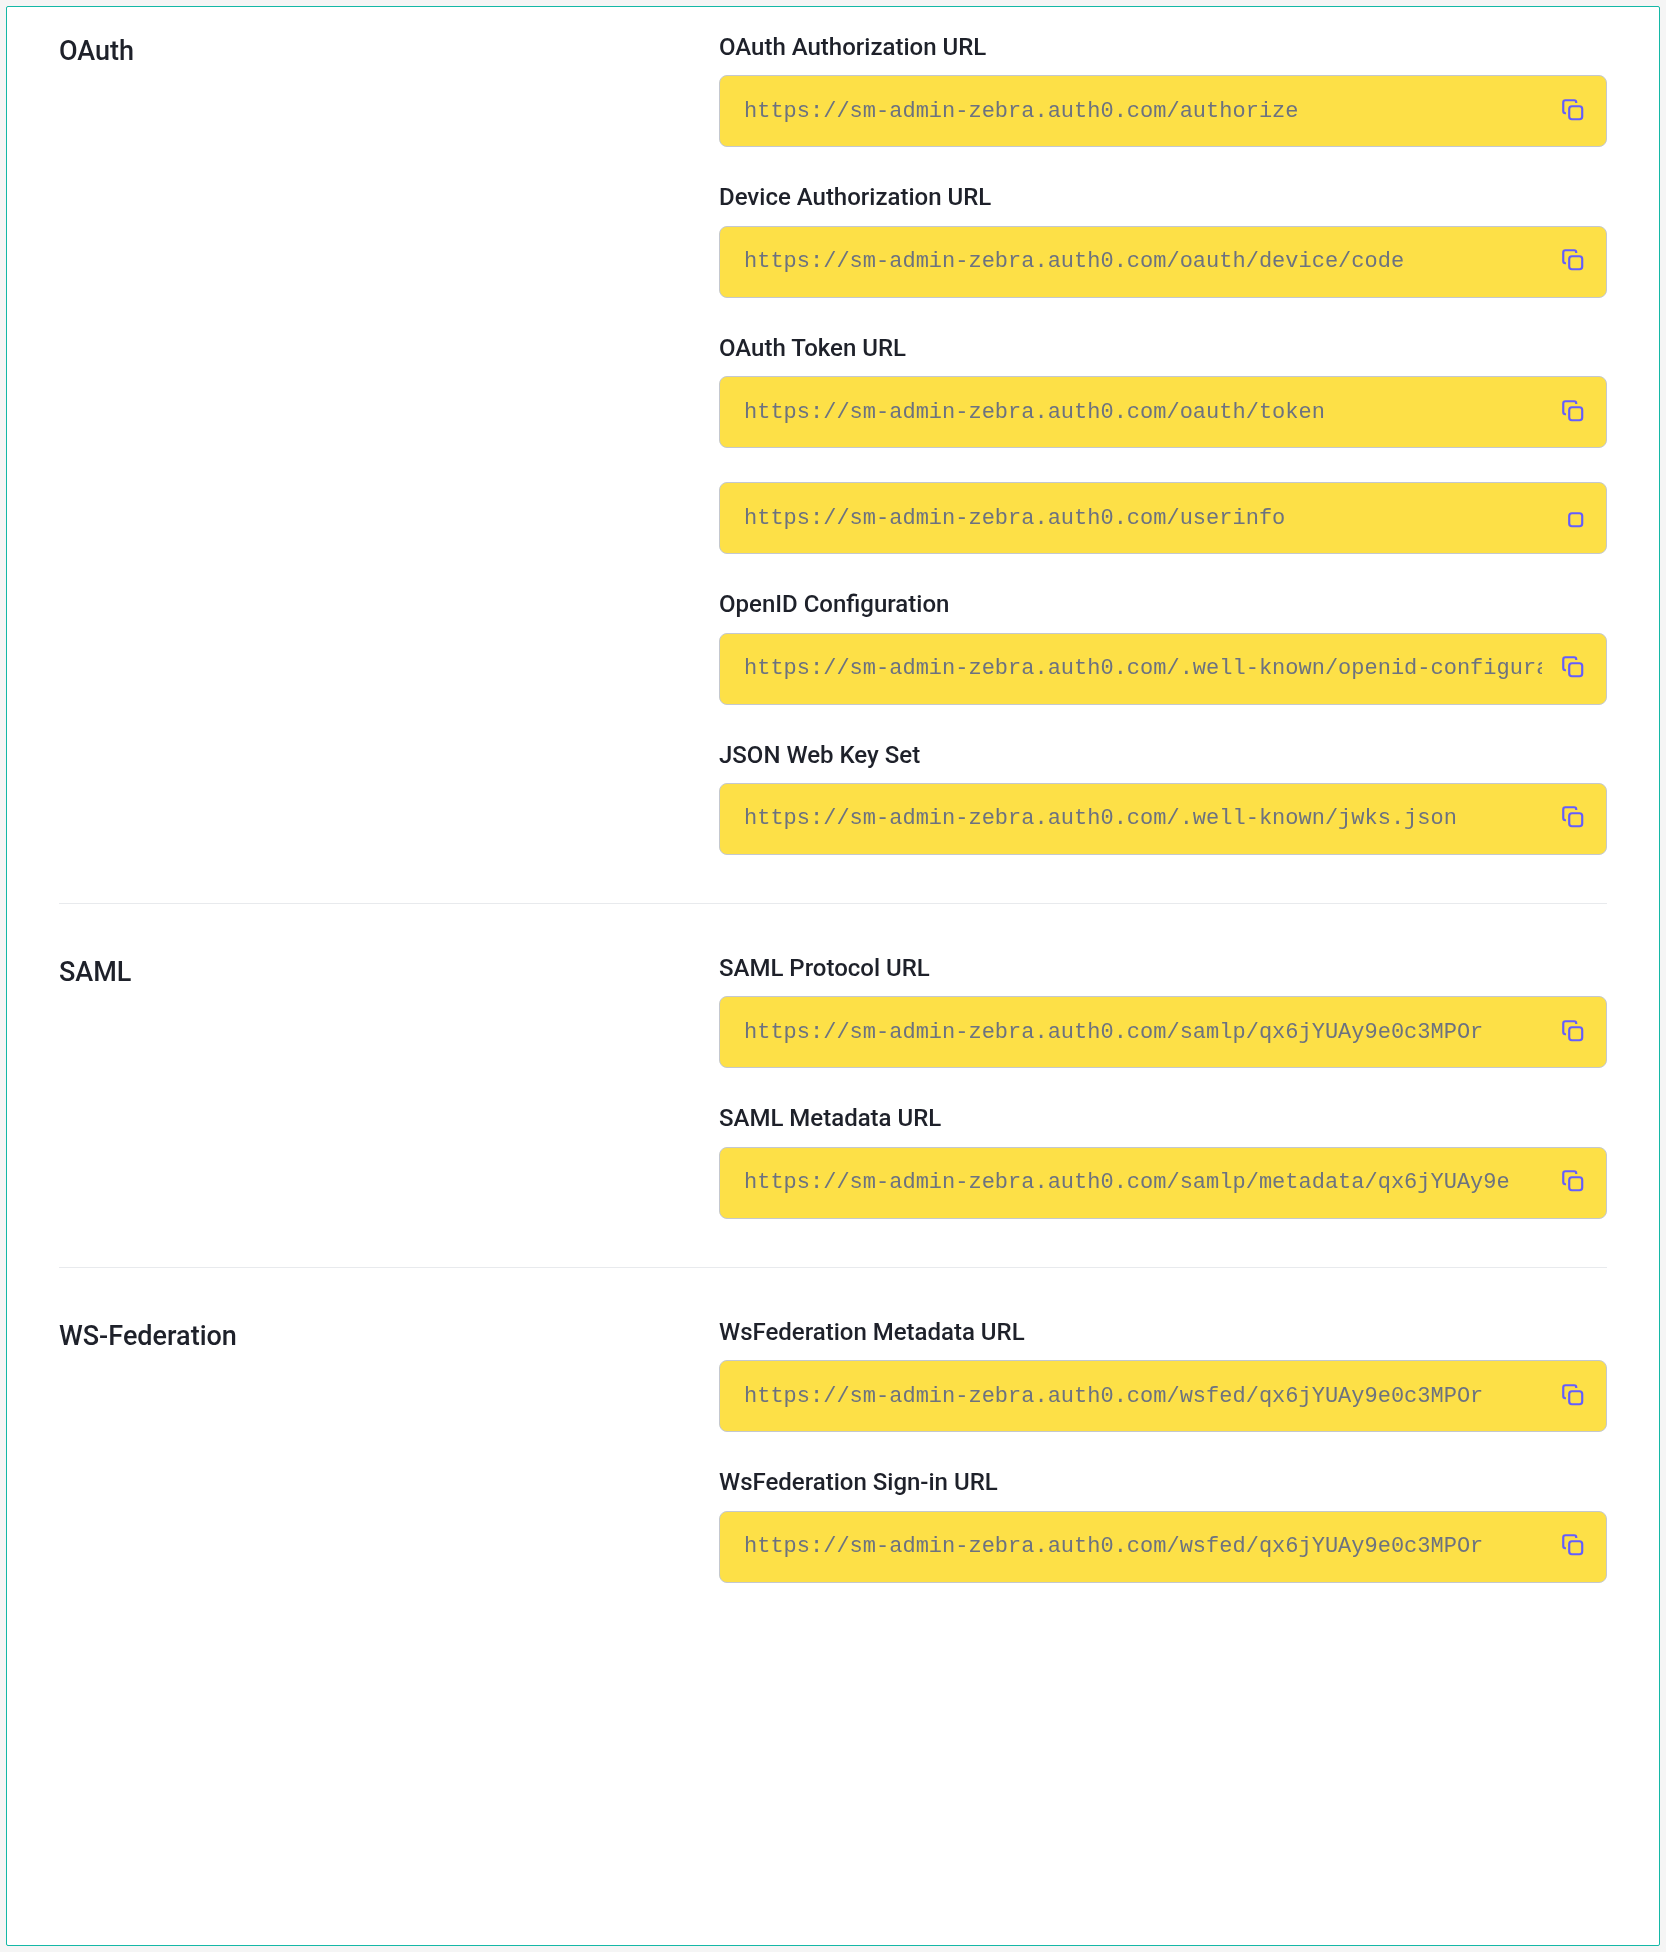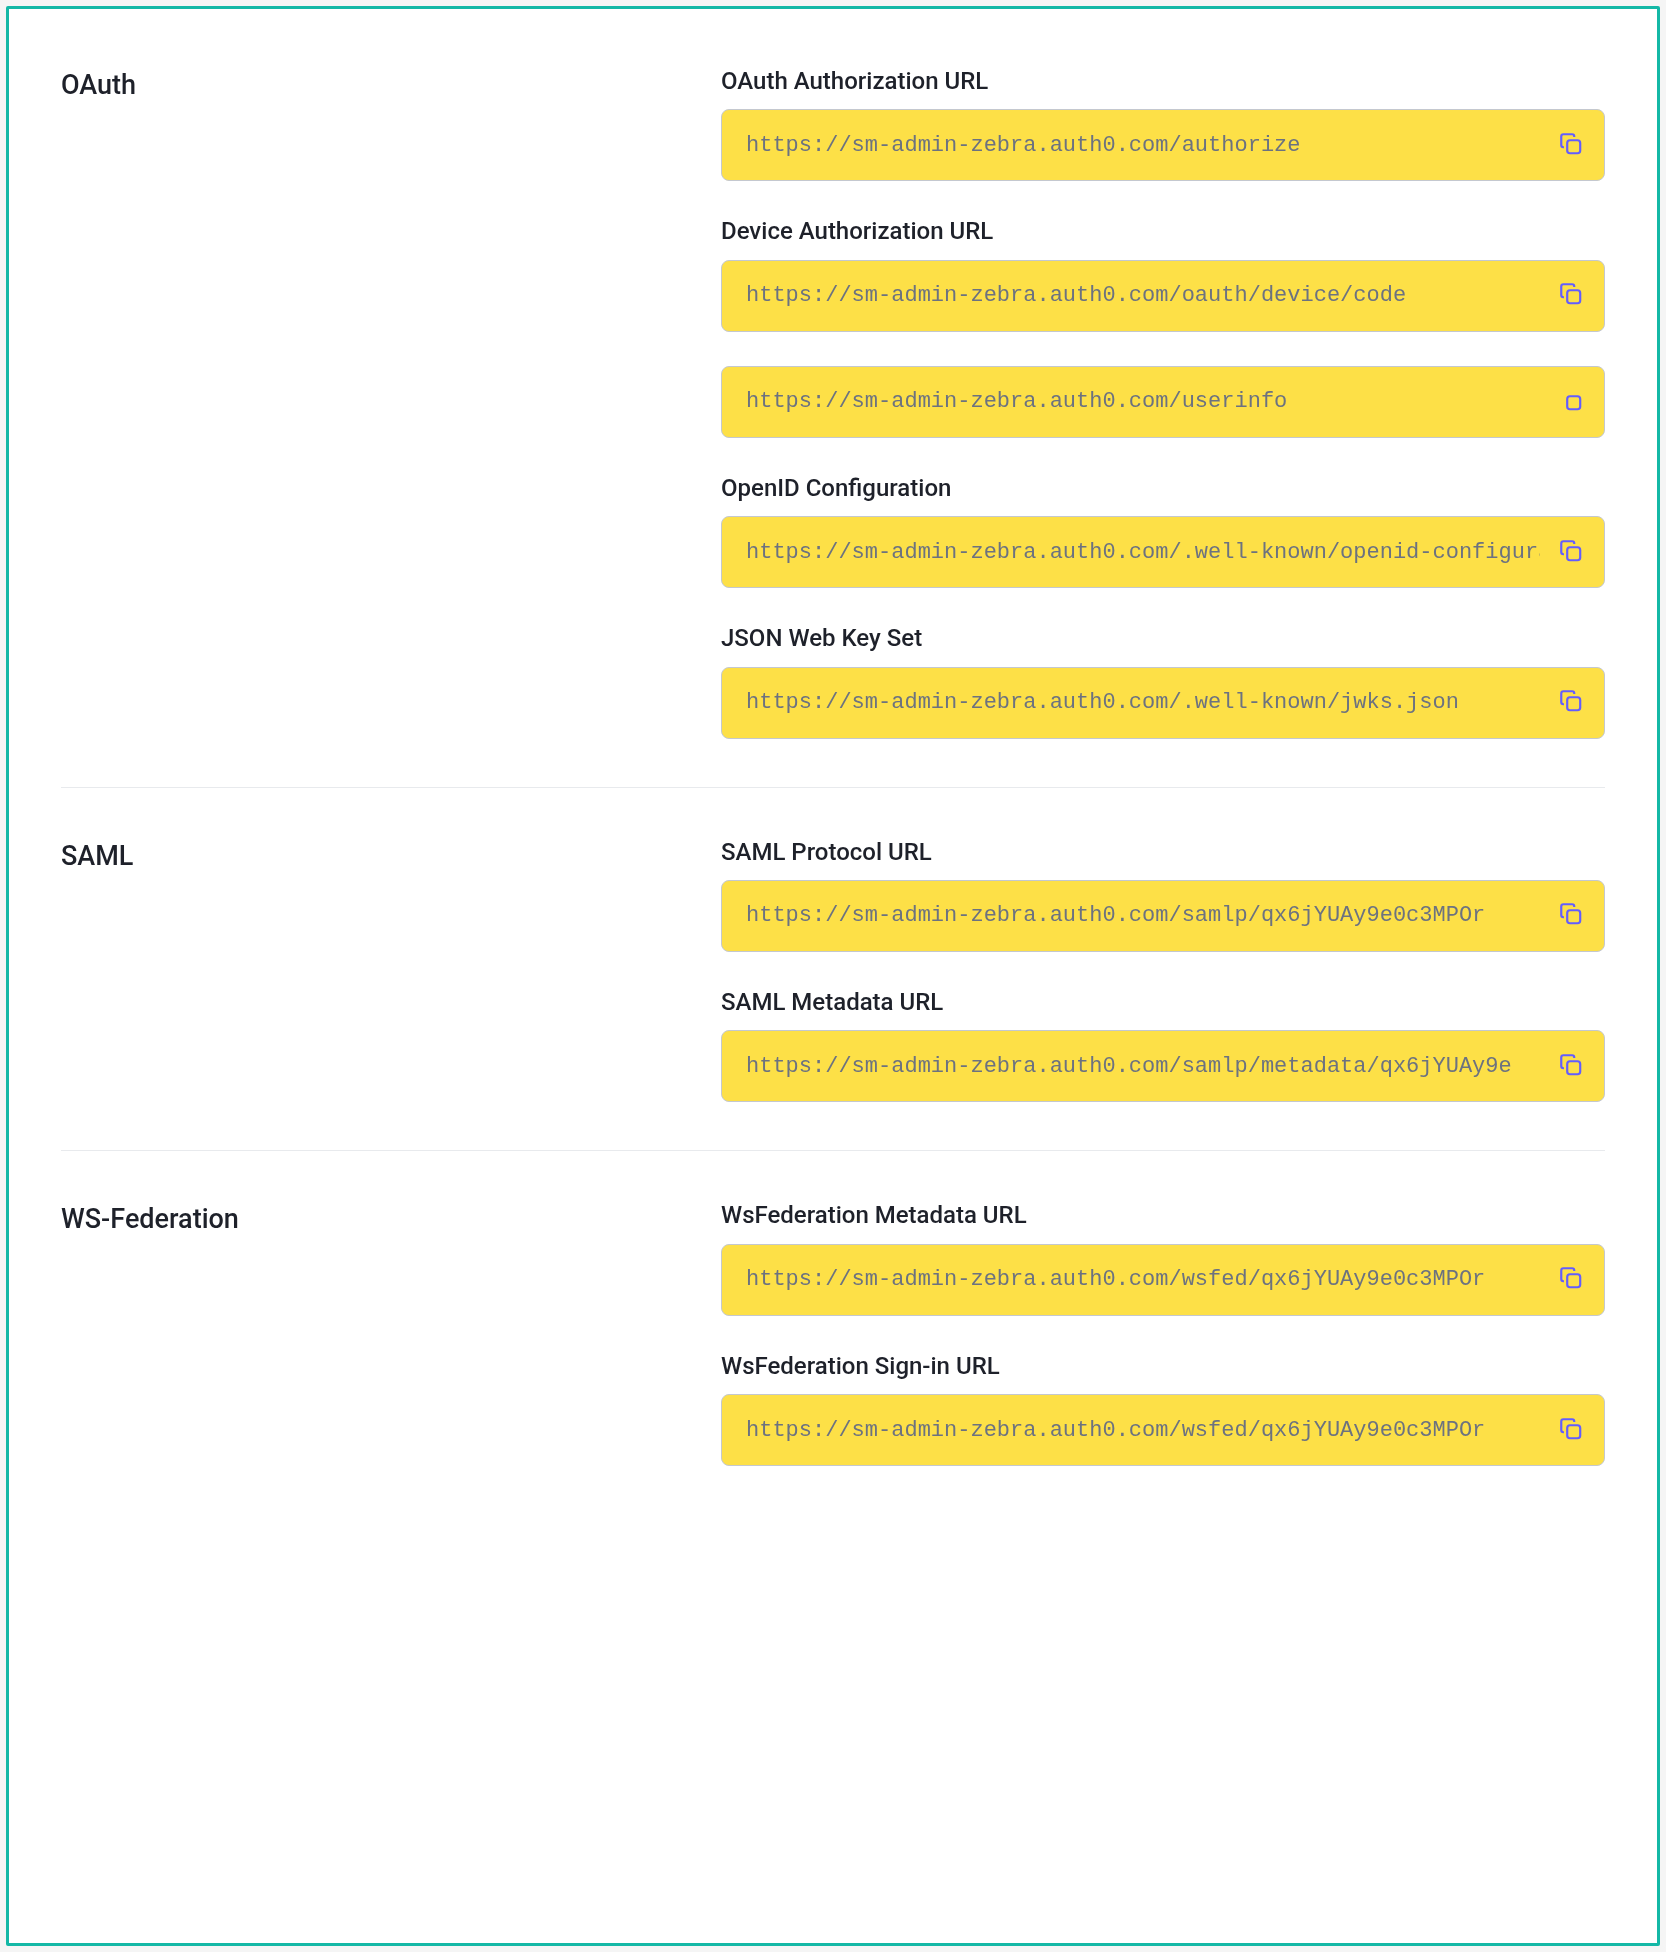--- a/index.html
+++ b/index.html
@@ -10,23 +10,23 @@
     font-family: -apple-system, BlinkMacSystemFont, "Segoe UI", Roboto, "Helvetica Neue", Arial, sans-serif;
     color: #1e212a;
   }
   .page {
     width: 1666px;
     margin: 0;
     padding: 6px;
   }
   .card {
     background: #ffffff;
-    border: 3px solid #14b8a6;
+    border: 1px solid #14b8a6;
     border-radius: 2px;
-    padding: 56px 52px;
+    padding: 24px 52px;
     min-height: 1940px;
   }
   .section {
     display: flex;
     align-items: flex-start;
     padding: 0 0 48px 0;
   }
   .divider {
     border: none;
     border-top: 1px solid #e8eaed;
@@ -133,20 +133,34 @@
               <span>
                 <svg viewBox="0 0 24 24">
                     <rect x="8.5" y="8.5" width="12" height="12" rx="2.5"></rect>
                     <path d="M5.5 15 H5 a2 2 0 0 1 -2 -2 V5 a2 2 0 0 1 2 -2 h8 a2 2 0 0 1 2 2 v.5"></path>
                   </svg>
               </span>
             </button>
           </div>
         </div>
 
+        <div class="field">
+          <div class="field-label">OAuth Token URL</div>
+          <div class="input-wrap">
+            <input class="input-value" readonly="" value="https://sm-admin-zebra.auth0.com/oauth/token" style="">
+            <button class="copy-btn">
+              <span>
+                <svg viewBox="0 0 24 24">
+                    <rect x="8.5" y="8.5" width="12" height="12" rx="2.5"></rect>
+                    <path d="M5.5 15 H5 a2 2 0 0 1 -2 -2 V5 a2 2 0 0 1 2 -2 h8 a2 2 0 0 1 2 2 v.5"></path>
+                  </svg>
+              </span>
+            </button>
+          </div>
+        </div>
 
         <div class="field">
           <div class="input-wrap">
             <input class="input-value" readonly="" value="https://sm-admin-zebra.auth0.com/userinfo" style="">
             <button class="copy-btn">
               <span>
                 <svg viewBox="0 0 24 24">
                     <rect x="8.5" y="8.5" width="12" height="12" rx="2.5"></rect>
                     <path d="M5.5 white15 H5 a2 2 0 0 1 -2 -2 V5 a2 2 0 0 1 2 -2 h8 a2 2 0 0 1 2 2 v.5"></path>
                   </svg>

